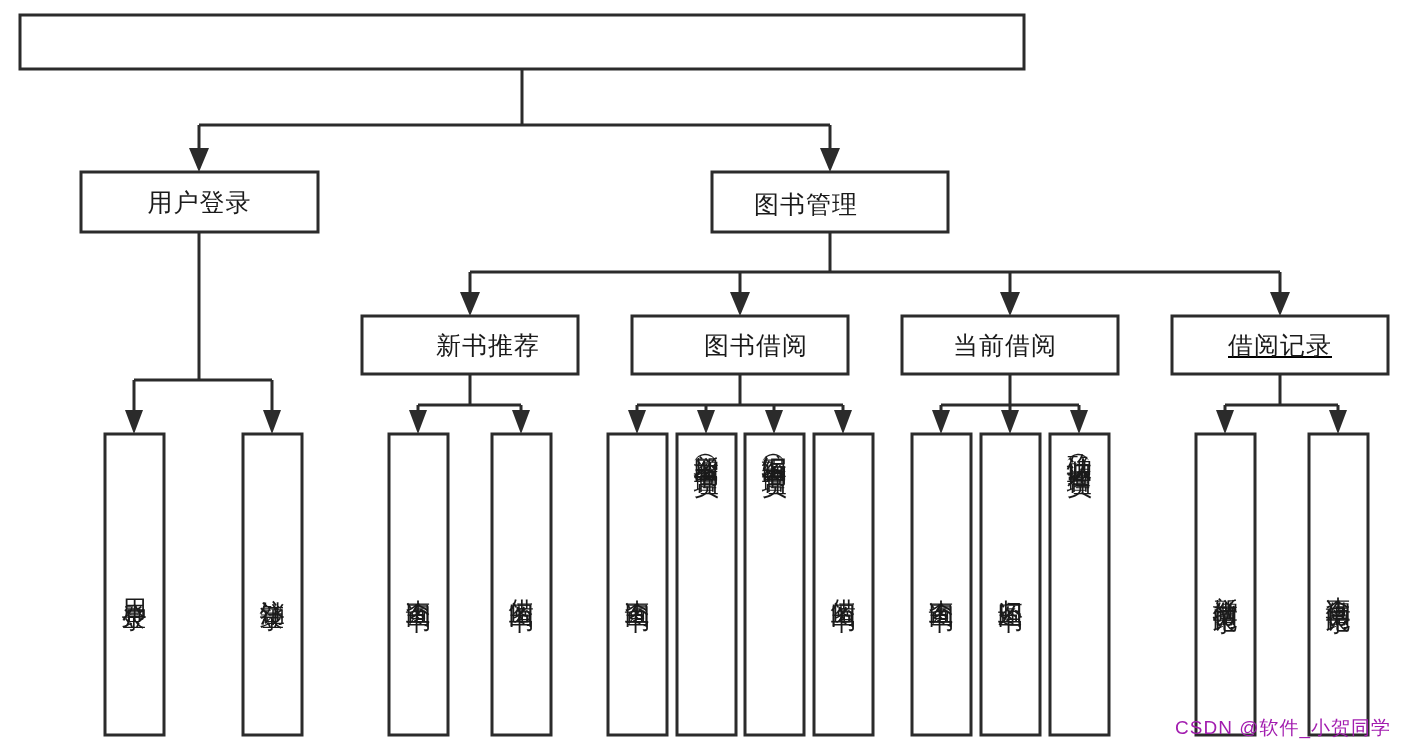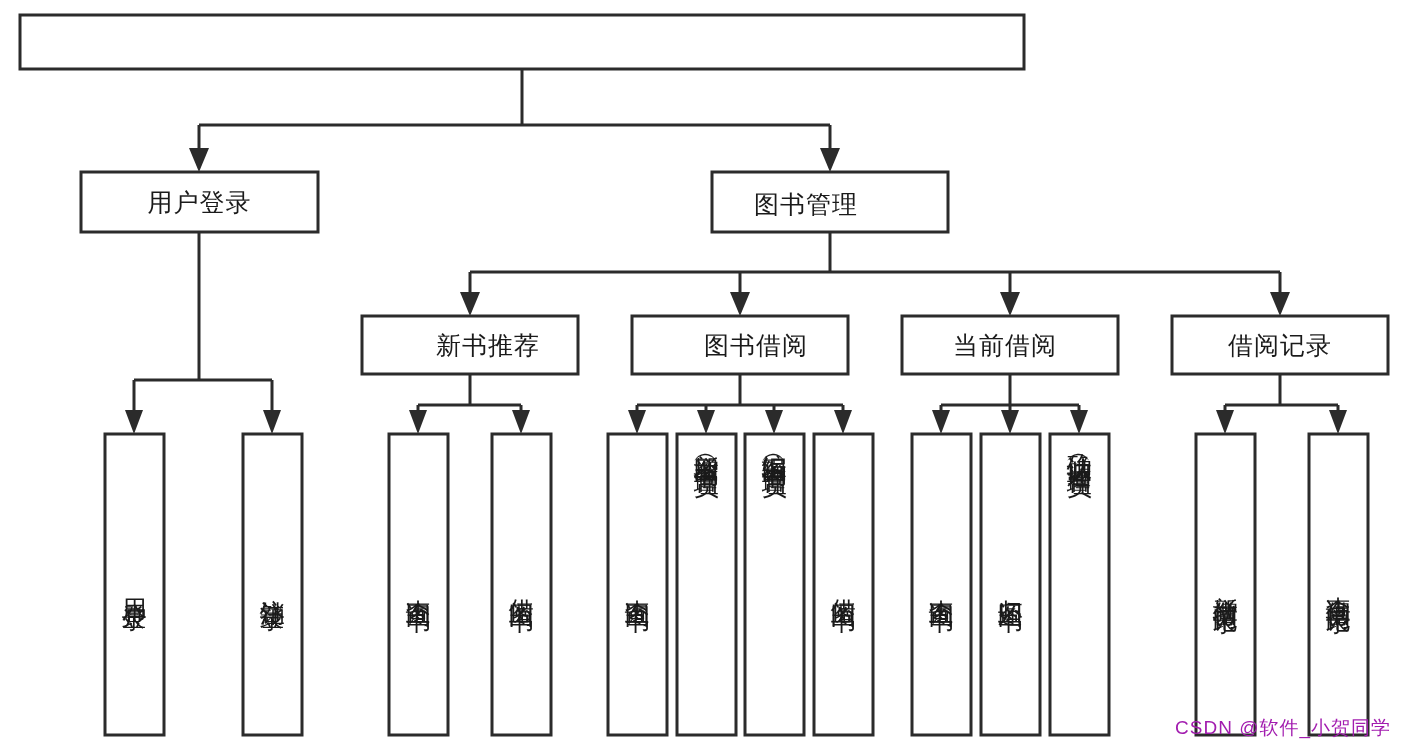--- a/index.html
+++ b/index.html
@@ -199,21 +199,21 @@
   </div>
 
   <div class="hlabel-wrap" style="left:632px; top:316px; width:216px; height:58px;margin-left:16px;">
     <span class="hlabel-text">图书借阅</span>
   </div>
 
   <div class="hlabel-wrap" style="left:902px; top:316px; width:206px; height:58px;">
     <span class="hlabel-text">当前借阅</span>
   </div>
 
-  <div class="hlabel-wrap" style="left:1172px; top:316px; width:216px; height:58px;">
+  <div class="hlabel-wrap" style="left:1172px; top:316px; width:216px; height:58px;text-decoration:underline;">
     <span class="hlabel-text">借阅记录</span>
   </div>
 
   <div class="vlabel-wrap" style="left:105px; top:434px; width:59px; height:301px;">
     <span class="vlabel-text">用户登录</span>
   </div>
   <div class="vlabel-wrap" style="left:243px; top:434px; width:59px; height:301px;">
     <span class="vlabel-text">注销登录</span>
   </div>
 

